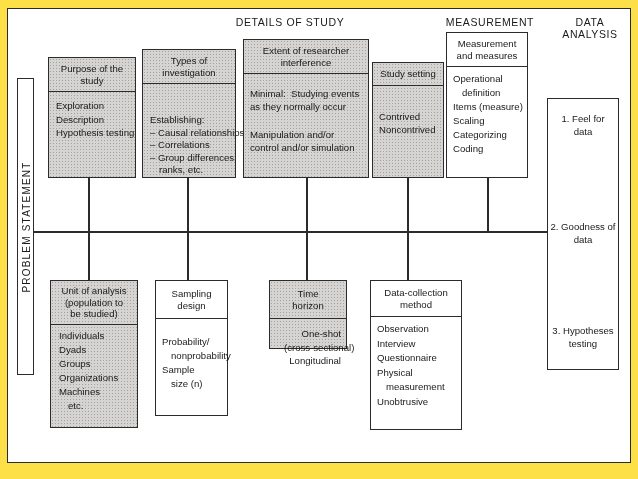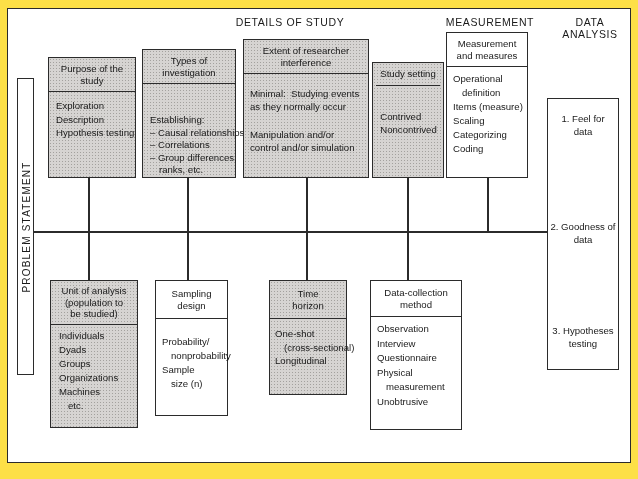--- a/index.html
+++ b/index.html
@@ -183,21 +183,21 @@
     <div class="node-head">Extent of researcher
 interference</div>
     <div class="node-body" style="padding-top:14px; padding-left:6px; line-height:12.6px;">
       <div class="line">Minimal:  Studying events</div>
       <div class="line">as they normally occur</div>
       <div class="line" style="margin-top:16px;">Manipulation and/or</div>
       <div class="line">control and/or simulation</div>
     </div>
   </div>
 
-  <div class="node shaded" style="left:372px; top:62px; width:72px; height:116px;align-items:center;">
+  <div class="node shaded" style="left:372px; top:62px; width:72px; height:116px;">
     <div class="node-head">Study setting</div>
     <div class="node-body" style="padding-top:24px; padding-left:6px;">
       <div class="line">Contrived</div>
       <div class="line">Noncontrived</div>
     </div>
   </div>
 
   <div class="node" style="left:446px; top:32px; width:82px; height:146px;">
     <div class="node-head">Measurement
 and measures</div>
@@ -229,24 +229,24 @@
     <div class="node-head" style="padding:7px 3px;">Sampling
 design</div>
     <div class="node-body" style="padding-top:16px; padding-left:6px; line-height:14px;">
       <div class="line">Probability/</div>
       <div class="line indent">nonprobability</div>
       <div class="line">Sample</div>
       <div class="line indent">size (n)</div>
     </div>
   </div>
 
-  <div class="node shaded" style="left:269px; top:280px; width:78px; height:115px;">
+  <div class="node shaded" style="left:269px; top:280px; width:78px; height:69px;">
     <div class="node-head" style="padding:7px 3px;">Time
 horizon</div>
-    <div class="node-body" style="padding-top:8px; padding-left:5px; line-height:13.5px;">
+    <div class="node-body" style="padding-top:8px; padding-left:5px; line-height:13.5px;text-align:right;">
       <div class="line">One-shot</div>
       <div class="line indent">(cross-sectional)</div>
       <div class="line">Longitudinal</div>
     </div>
   </div>
 
   <div class="node" style="left:370px; top:280px; width:92px; height:150px;">
     <div class="node-head" style="padding:6px 3px;">Data-collection
 method</div>
     <div class="node-body" style="padding-top:5px; padding-left:6px; line-height:14.5px;">

